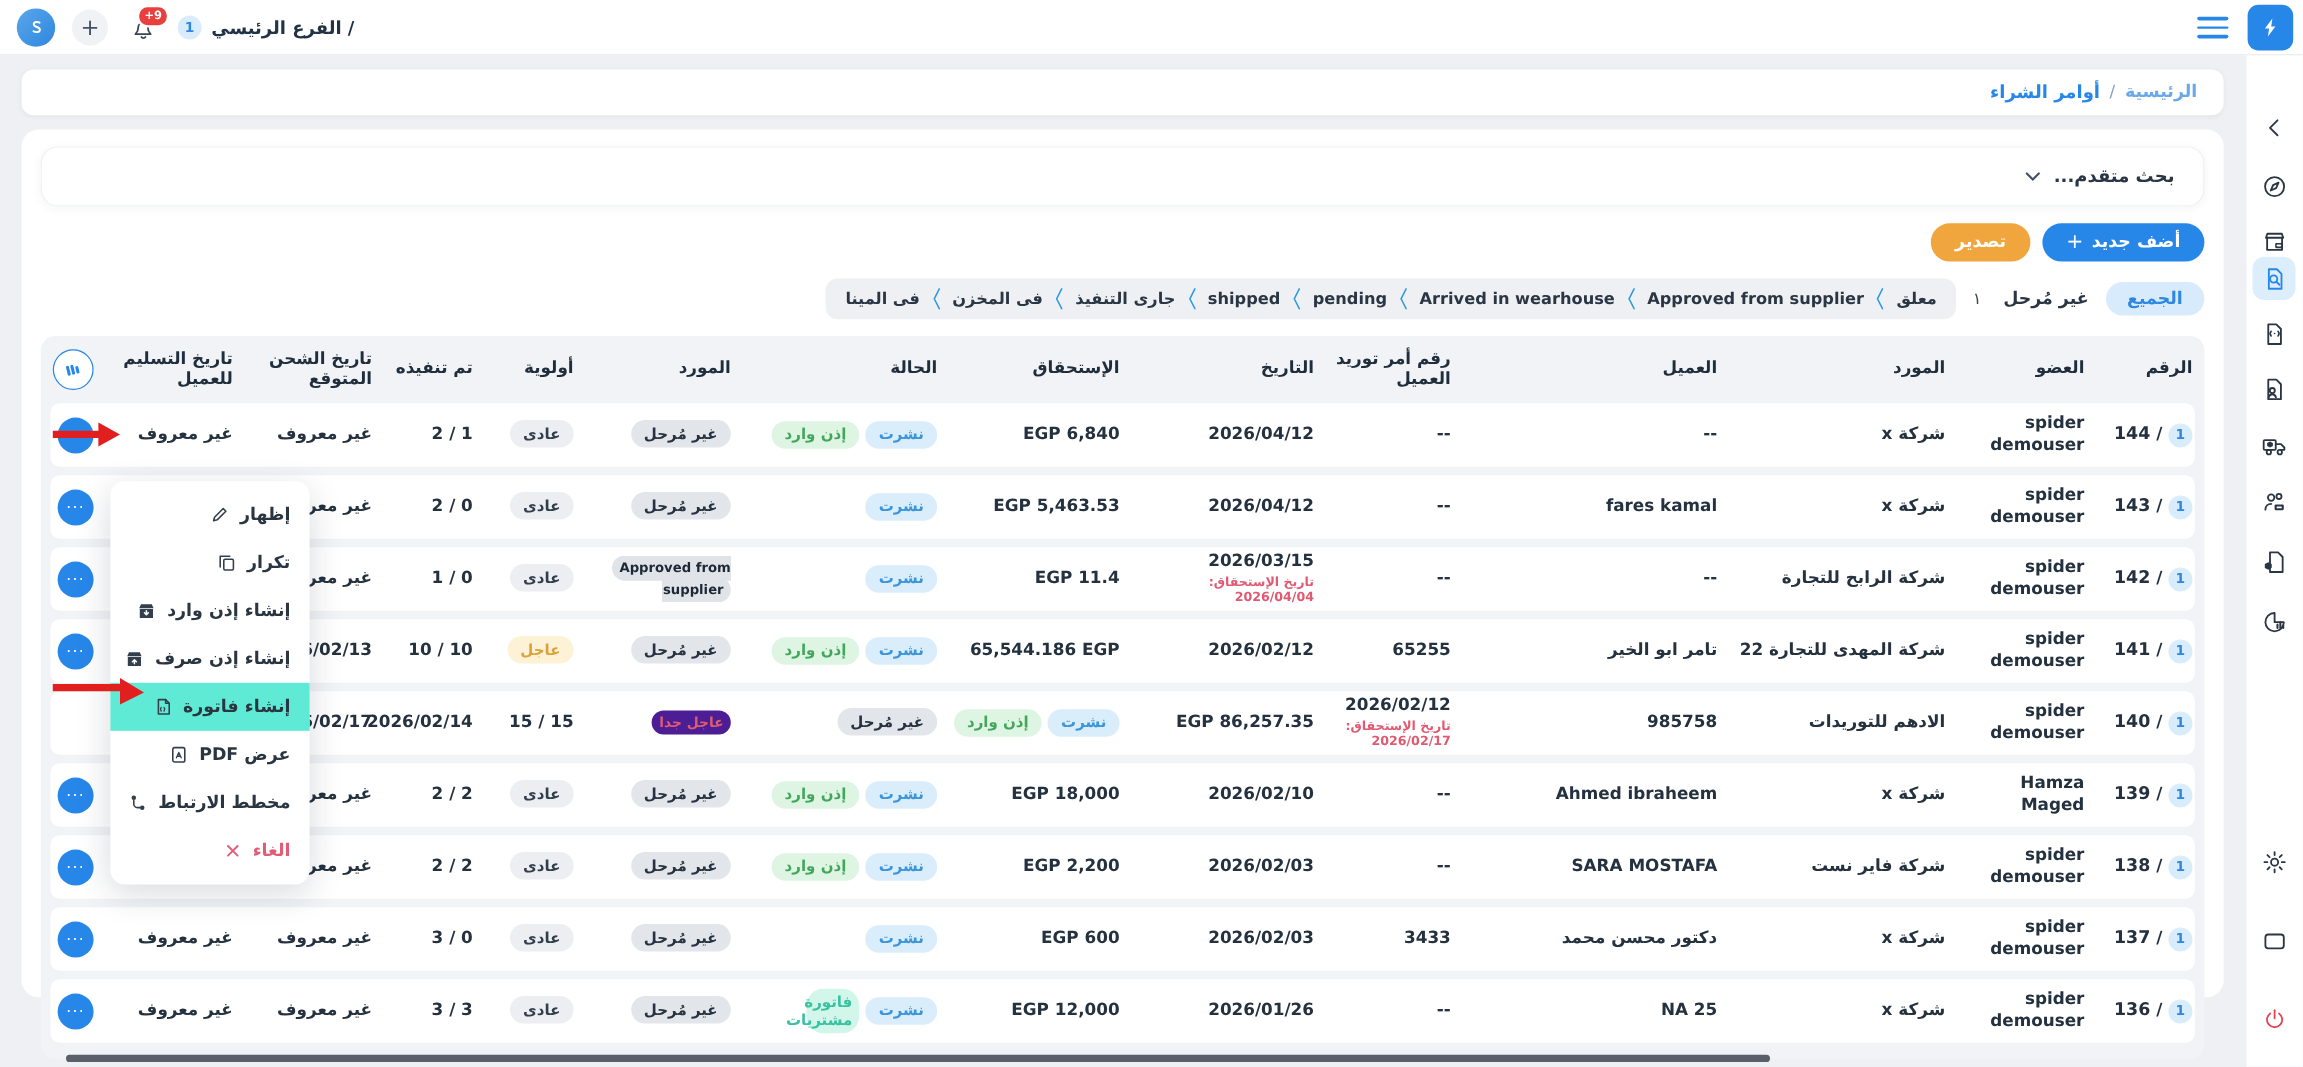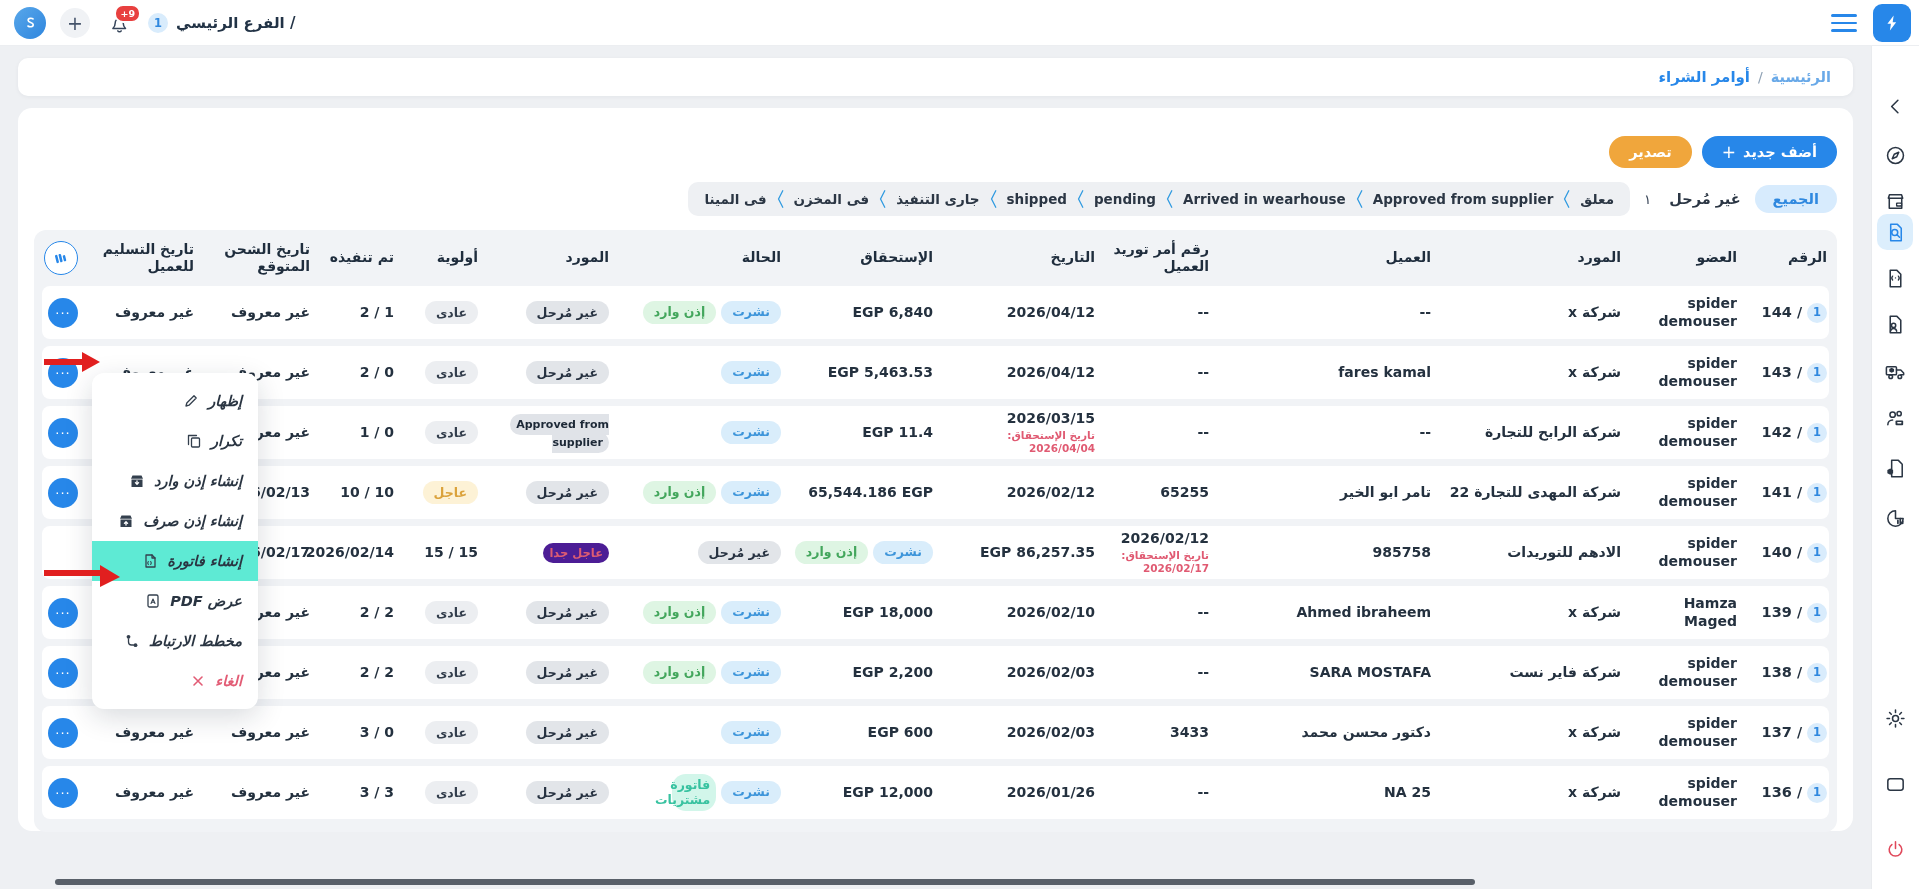--- a/index.html
+++ b/index.html
@@ -79,21 +79,21 @@
   .pill.unposted{background:#e2e5e9;color:#273241;}
   .pill.approved{background:#e0e3e8;color:#1c2836;direction:ltr;white-space:normal;width:108px;font-size:11px;padding:4px 6px;}
   .pill.normal{background:#eceef1;color:#333e4c;}
   .pill.urgent{background:#fdf2d6;color:#dba23b;}
   .pill.very_urgent{background:#4c1d95;color:#dd5c72;white-space:normal;width:46px;padding:3px 6px;font-size:11.5px;}
   .dots-btn{width:30px;height:30px;border-radius:50%;background:#2787e9;color:#fff;border:none;display:flex;align-items:center;justify-content:center;font-size:13px;letter-spacing:1px;cursor:pointer;padding-bottom:7px;font-family:inherit;}
   .cols-btn{width:34px;height:34px;border-radius:50%;border:1.6px solid #2787e9;background:#fff;display:flex;align-items:center;justify-content:center;cursor:pointer;}
   .cols-btn svg{width:20px;height:20px;}
 
   
-  .ctx-menu{position:absolute;left:92px;top:373px;width:166px;background:#fff;border-radius:12px;box-shadow:0 8px 28px rgba(20,32,50,.16);padding:8px 0;z-index:60;font-style:italic;}
+  .ctx-menu{position:absolute;left:92px;top:401px;width:166px;background:#fff;border-radius:12px;box-shadow:0 8px 28px rgba(20,32,50,.16);padding:8px 0;z-index:60;}
   .menu-item{height:40px;display:flex;align-items:center;gap:9px;padding:0 16px;cursor:pointer;}
   .menu-item .m-lbl{font-size:14.5px;font-weight:600;color:#2a3542;white-space:nowrap;}
   .menu-item.highlight{background:#5eead4;}
   .menu-item.danger .m-lbl{color:#e25c75;}
   .menu-item .m-ico{width:16px;height:16px;flex:none;}
   .menu-item svg{width:16px;height:16px;stroke:#333f4d;fill:none;stroke-width:1.3;stroke-linecap:round;stroke-linejoin:round;}
 
   .arrow-annot{position:absolute;z-index:70;}
   .hscroll{position:absolute;left:55px;top:879px;width:1420px;height:6px;background:#596069;border-radius:3px;z-index:40;cursor:pointer;}
 </style>
@@ -226,20 +226,26 @@
     </aside>
 
   <div class="main">
     <div class="crumb-card">
       <span class="crumb-home">الرئيسية</span>
       <span class="crumb-sep">/</span>
       <span class="crumb-current">أوامر الشراء</span>
     </div>
 
     <div class="content-card">
+      <div class="search-card">
+        <span class="search-label">بحث متقدم...</span>
+        <svg viewBox="0 0 14 14">
+            <path d="M2 4.5 7 9.5 12 4.5" fill="none"></path>
+          </svg>
+      </div>
 
       <div class="toolbar">
         <button class="btn btn-add">
           <span>أضف جديد</span>
           <span class="plus">+</span>
         </button>
         <button class="btn btn-export">
           <span>تصدير</span>
         </button>
       </div>

